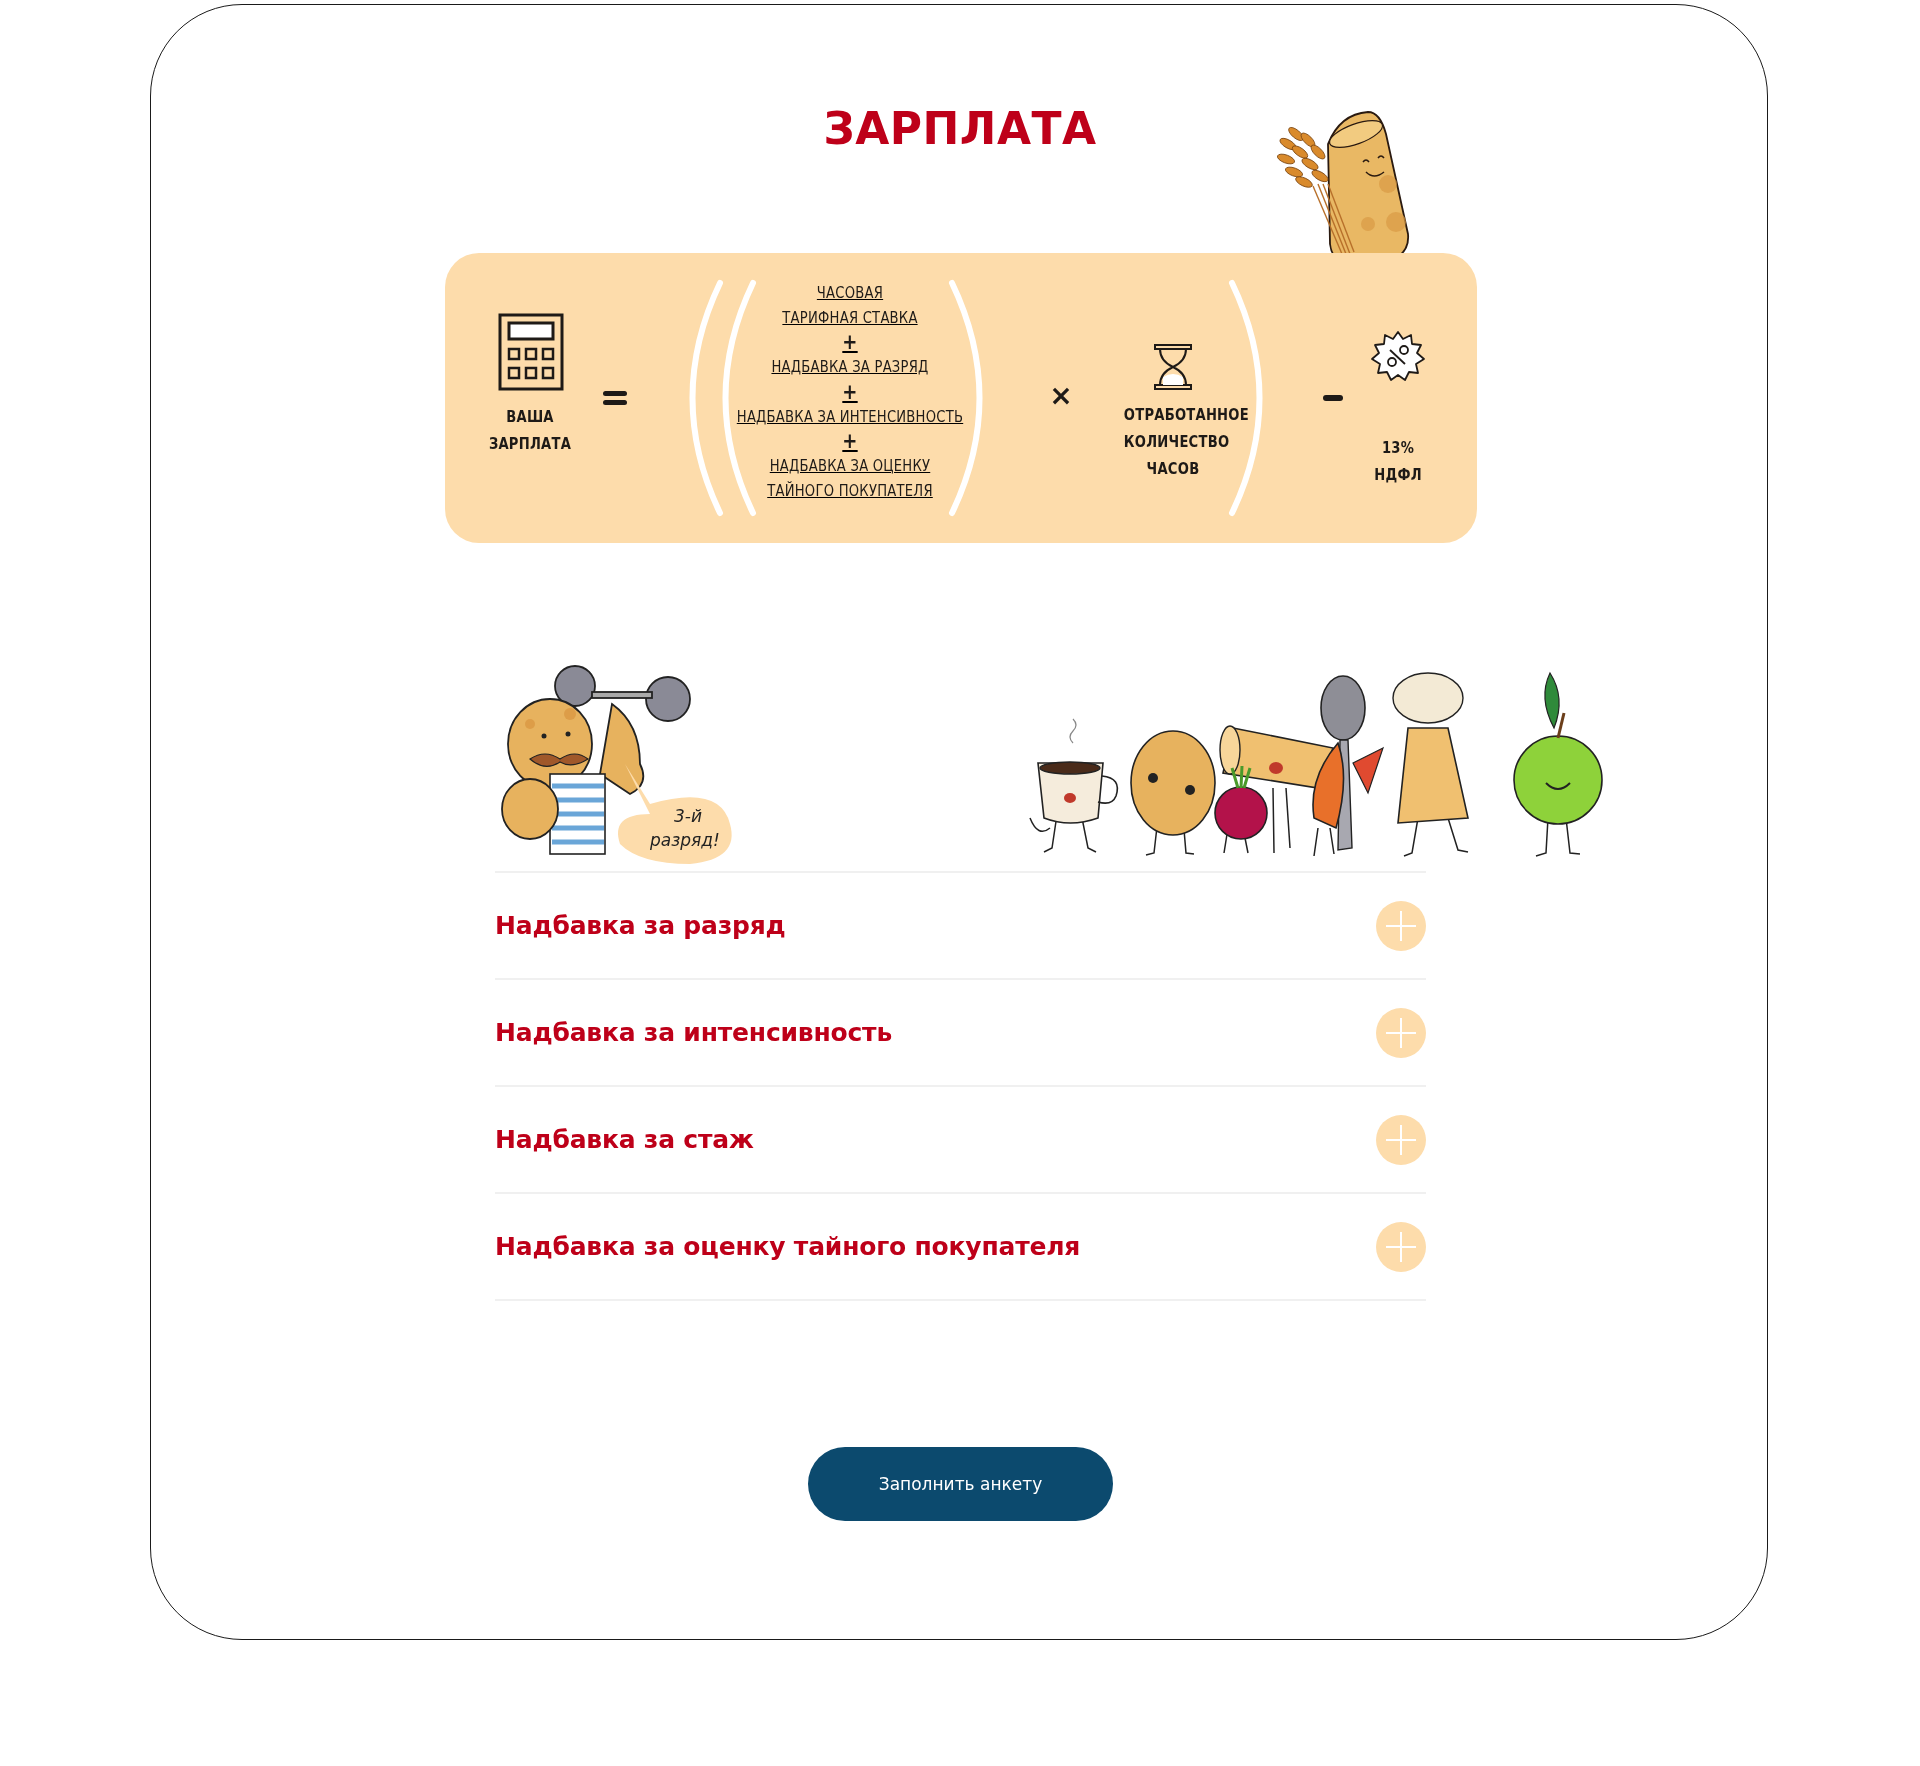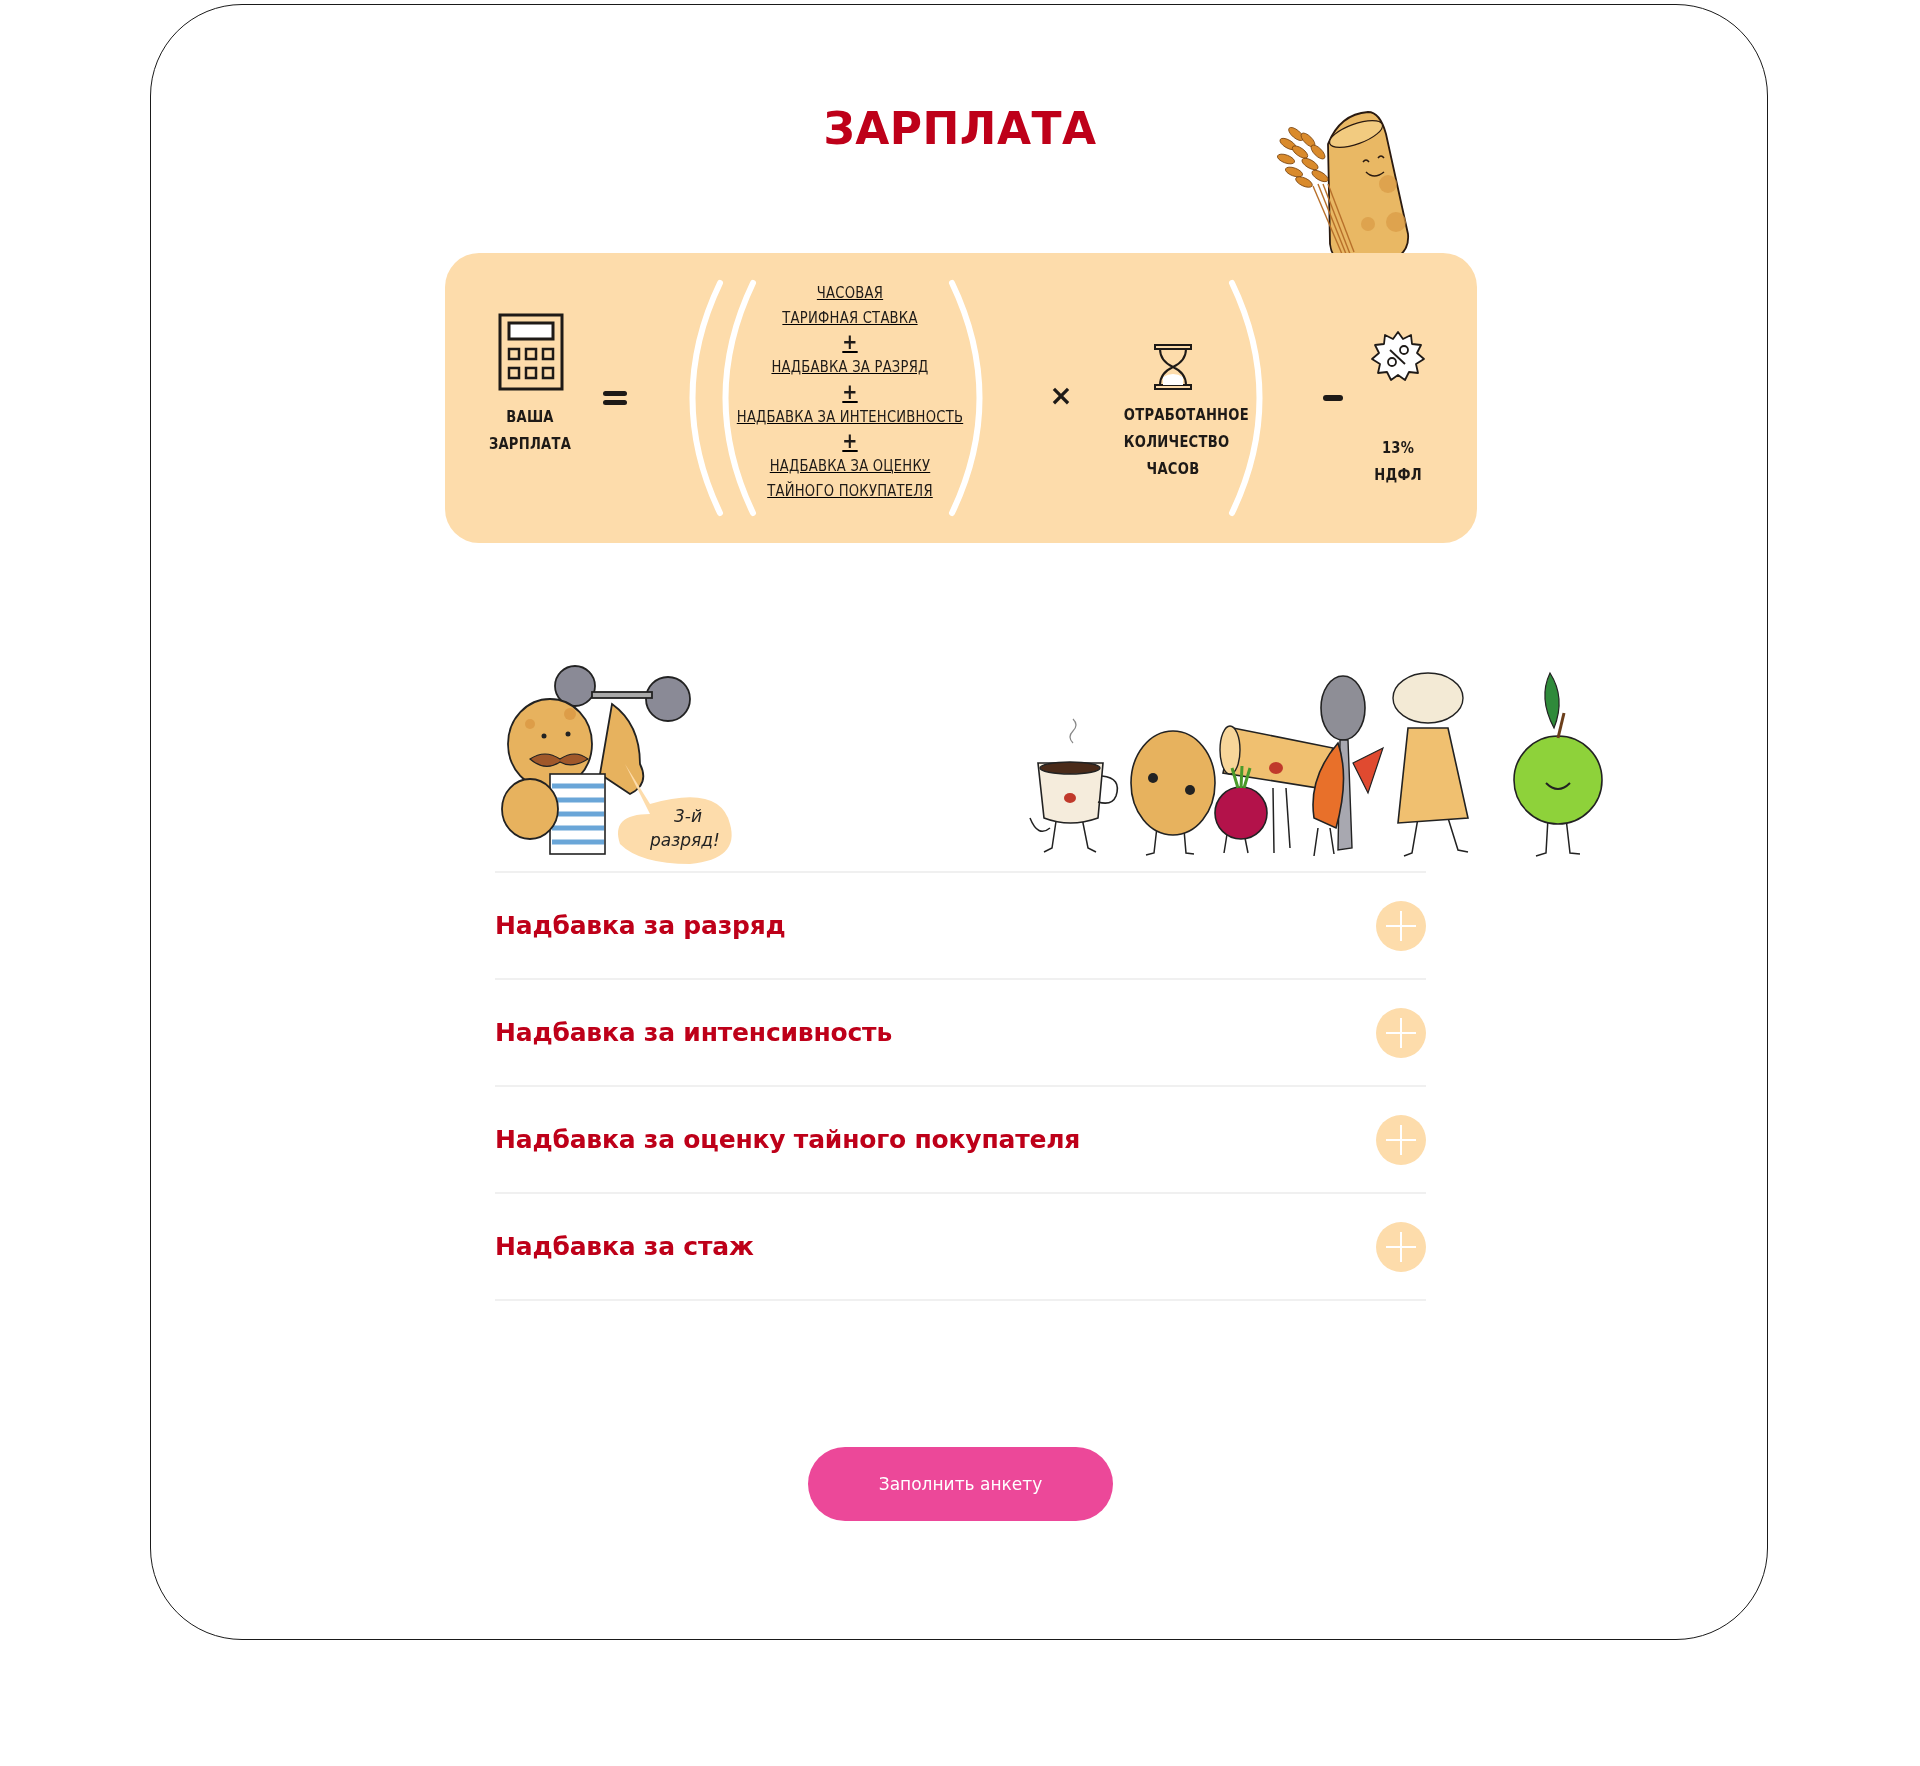--- a/index.html
+++ b/index.html
@@ -56,21 +56,21 @@
     background: #fddcab;
   }
   .acc-toggle::before, .acc-toggle::after {
     content: ""; position: absolute; background: #fff; left: 50%; top: 50%;
   }
   .acc-toggle::before { width: 30px; height: 2px; transform: translate(-50%, -50%); }
   .acc-toggle::after { width: 2px; height: 30px; transform: translate(-50%, -50%); }
 
   .cta {
     position: absolute; left: 808px; top: 1447px; width: 305px; height: 74px;
-    background: #ec4899; border-radius: 37px; border: none; color: #fff;
+    background: #0c4a6e; border-radius: 37px; border: none; color: #fff;
     font-family: "DejaVu Sans", sans-serif; font-size: 17px; cursor: pointer;
     display: flex; align-items: center; justify-content: center;
   }
 </style>
 </head>
 <body>
 
 <div class="card"></div>
 
 <h1 class="title">
@@ -273,22 +273,22 @@
 <div class="accordion">
   <div class="acc-row">
     <span class="acc-label">Надбавка за разряд</span>
     <span class="acc-toggle"></span>
   </div>
   <div class="acc-row">
     <span class="acc-label">Надбавка за интенсивность</span>
     <span class="acc-toggle"></span>
   </div>
   <div class="acc-row">
+    <span class="acc-label">Надбавка за стаж</span>
+    <span class="acc-toggle"></span>
+  </div>
+  <div class="acc-row">
     <span class="acc-label">Надбавка за оценку тайного покупателя</span>
     <span class="acc-toggle"></span>
   </div>
-  <div class="acc-row">
-    <span class="acc-label">Надбавка за стаж</span>
-    <span class="acc-toggle"></span>
-  </div>
 </div>
 
 <button class="cta">Заполнить анкету</button>
 
 </body></html>

